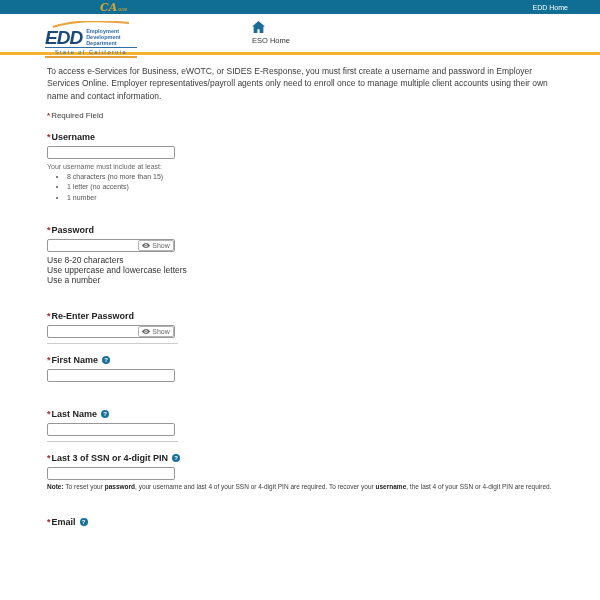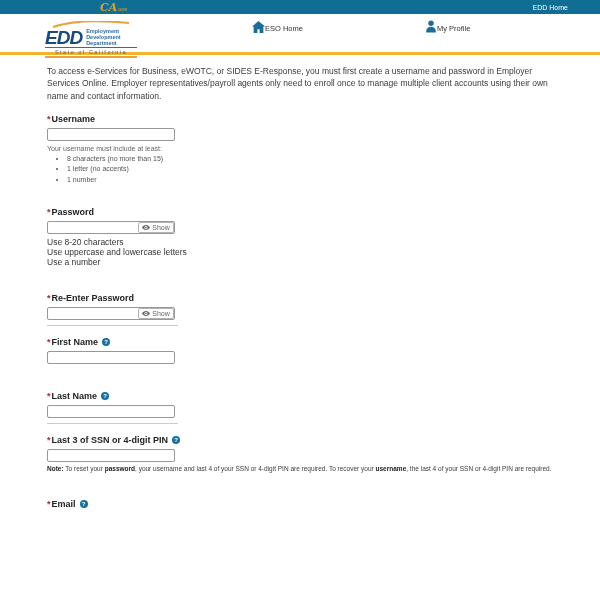--- a/index.html
+++ b/index.html
@@ -22,22 +22,22 @@
   .edd-swoosh { display: block; margin-left: 6px; }
   .edd-row { display: flex; align-items: center; }
   .edd-acronym { font-size: 19px; line-height: 17px; font-style: italic; font-weight: bold;
     color: #1b4a7a; letter-spacing: -1px; }
   .edd-lines { margin-left: 4px; }
   .edd-lines span { display: block; font-size: 5.5px; line-height: 6px; font-weight: bold;
     color: #2d6da8; }
   .edd-tagline { margin-top: 1px; font-size: 5.5px; letter-spacing: 1.5px; color: #2d6da8;
     border-top: 1px solid #2d6da8; border-bottom: 2px solid #e8a33d; padding: 1px 0 1px 0;
     text-align: center; }
-  .nav-item { position: absolute; top: 6px; display: flex; flex-direction: row;
-    align-items: center; cursor: pointer; width: 60px; }
+  .nav-item { position: absolute; top: 6px; display: flex; flex-direction: column;
+    cursor: pointer; width: 60px; }
   .nav-item .icon { height: 13px; display: flex; align-items: center; }
   .nav-item .nav-label { font-size: 7.5px; color: #333; margin-top: 3px; }
   .nav-eso { left: 252px; }
   .nav-profile { left: 425px; }
   .gold-rule { height: 3px; background: #f3b231; }
 
   
   .content { margin: 0 47px; }
   h1 { margin-top: 30px; font-size: 17px; font-weight: 600; color: #3a3e41; }
   .intro { margin-top: 10px; font-size: 8.5px; line-height: 1.45; color: #3b3b3b; }
@@ -105,38 +105,30 @@
 
   <div class="nav-item nav-eso">
     <span class="icon">
       <svg width="13" height="12" viewBox="0 0 24 22">
           <path fill="#1b6d98" d="M12 0L0 10h3v12h7v-7h4v7h7V10h3z"></path>
         </svg>
     </span>
     <span class="nav-label">ESO Home</span>
   </div>
 
-  <div class="nav-item nav-profile">
-    <span class="icon">
-      <svg width="12" height="13" viewBox="0 0 24 24">
-          <circle fill="#1b6d98" cx="12" cy="5.5" r="5.5"></circle>
-          <path fill="#1b6d98" d="M12 12.5c-5.5 0-9.5 3.4-9.5 8.5v3h19v-3c0-5.1-4-8.5-9.5-8.5z"></path>
-        </svg>
-    </span>
-    <span class="nav-label">My Profile</span>
-  </div>
 </div>
 <div class="gold-rule"></div>
 
 <div class="content">
 
 
   <p class="intro">To access e-Services for Business, eWOTC, or SIDES E-Response, you must first create a username and password in Employer Services Online. Employer representatives/payroll agents only need to enroll once to manage multiple client accounts using their own name and contact information.</p>
 
 
+  <p class="required-note"><span class="req">*</span><span>Required Field</span></p>
 
   <div class="form-group mt-username">
     <div class="field-label">
       <span class="req">*</span>
       <span>Username</span>
     </div>
     <input class="text-field" type="text" value="" style="">
     <div class="rules-intro">Your username must include at least:</div>
     <ul class="rules-list">
       <li>8 characters (no more than 15)</li>

